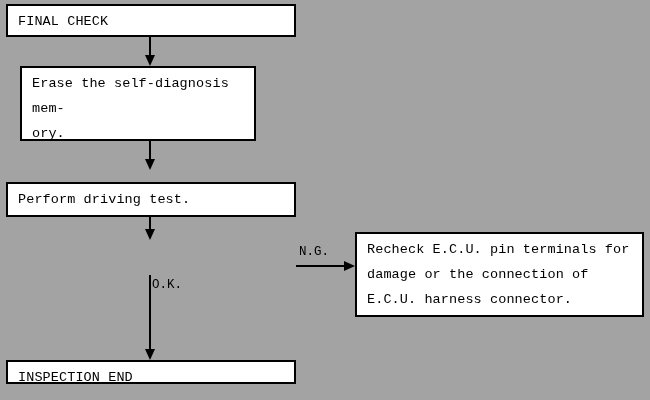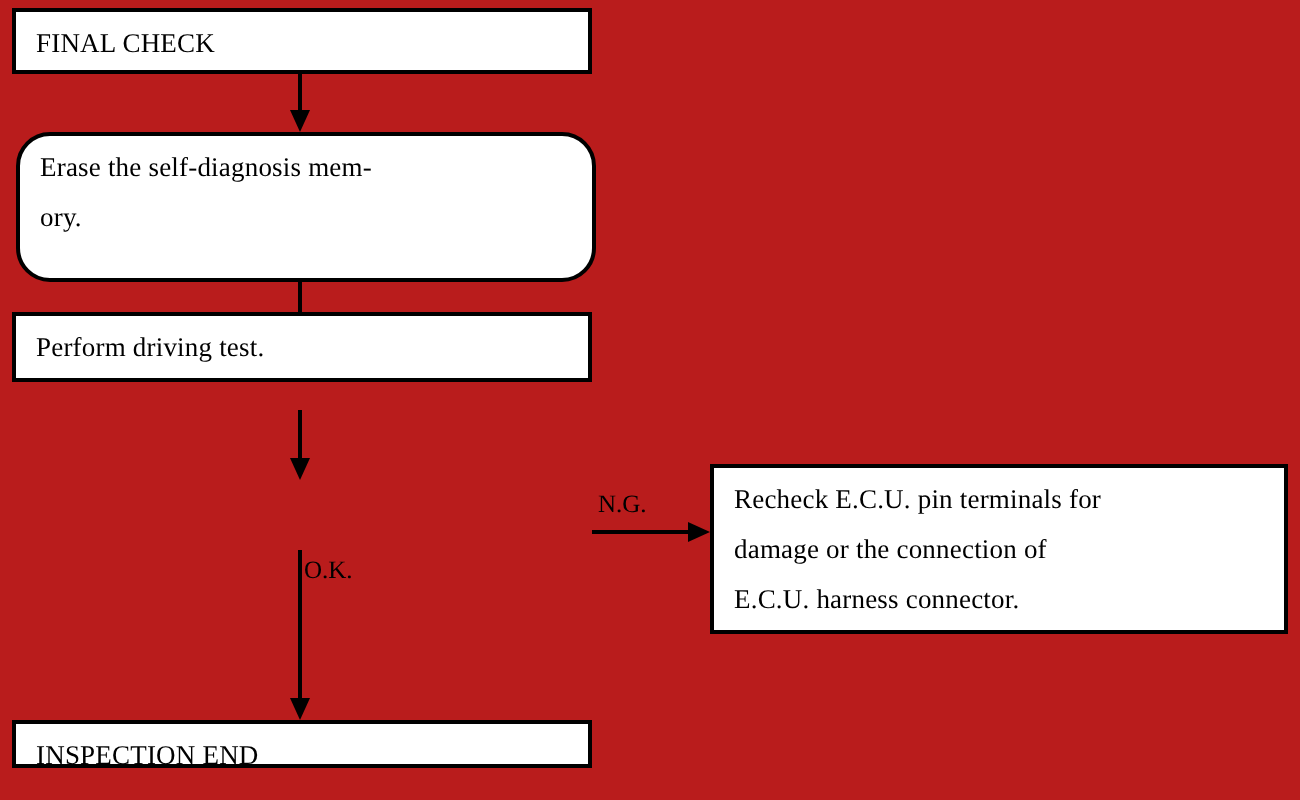--- a/index.html
+++ b/index.html
@@ -4,22 +4,22 @@
 <style>
   html, body {
     margin: 0;
     padding: 0;
     background: #ffffff;
   }
   #canvas {
     position: relative;
     width: 650px;
     height: 400px;
-    background: #b91c1c;
-    font-family: Liberation Serif, serif;
+    background: #a3a3a3;
+    font-family: Liberation Mono, monospace;
     overflow: hidden;
   }
   .node {
     position: absolute;
     box-sizing: border-box;
     border: 2px solid #000000;
     background: #ffffff;
     color: #000000;
     font-size: 13.5px;
     line-height: 25px;
@@ -77,24 +77,24 @@
 
   <div class="connector" style="left:296px; top:258px;">
     <svg width="62" height="16">
       <line x1="0" y1="8" x2="52" y2="8" stroke="#000" stroke-width="2"></line>
       <polygon points="59,8 48,3 48,13" fill="#000"></polygon>
     </svg>
   </div>
 
   <div class="node" style="left:6px; top:4px; width:290px; height:33px;">FINAL CHECK</div>
 
-  <div class="node" style="left:8px; top:66px; width:290px; height:75px;border-radius:17px;">Erase the self-diagnosis mem-
+  <div class="node" style="left:20px; top:66px; width:236px; height:75px;">Erase the self-diagnosis mem-
 ory.</div>
 
-  <div class="node" style="left:6px; top:156px; width:290px; height:35px;">Perform driving test.</div>
+  <div class="node" style="left:6px; top:182px; width:290px; height:35px;">Perform driving test.</div>
 
 
   <div class="node" style="left:355px; top:232px; width:289px; height:85px;">Recheck E.C.U. pin terminals for
 damage or the connection of
 E.C.U. harness connector.</div>
 
   <div class="node" style="left:6px; top:360px; width:290px; height:24px;">INSPECTION END</div>
 
   <div class="edge-label" style="left:299px; top:245px;text-align:center;">N.G.</div>
 

